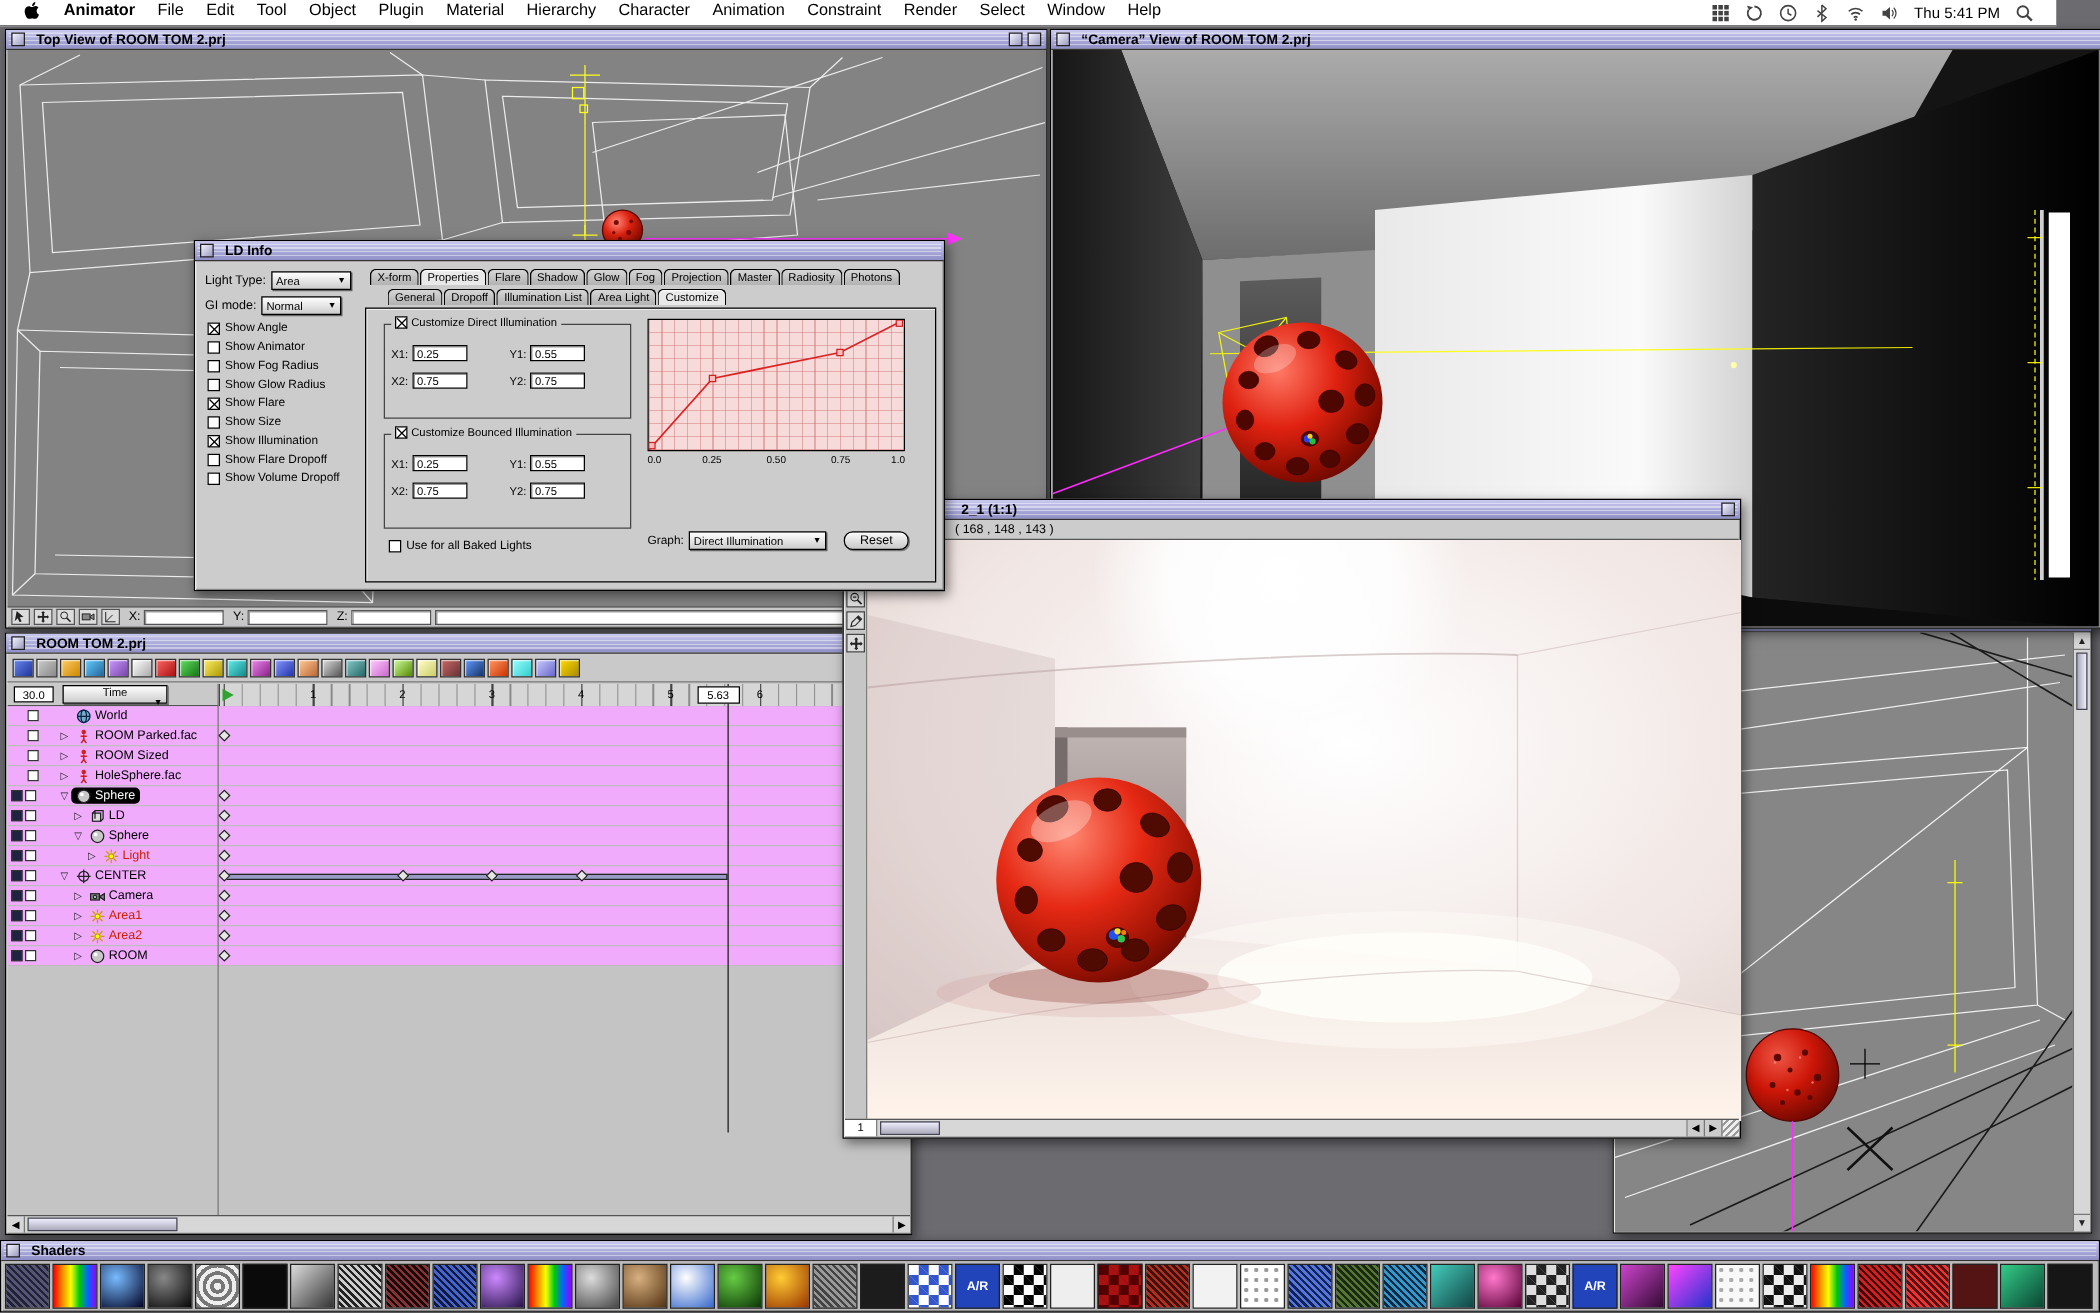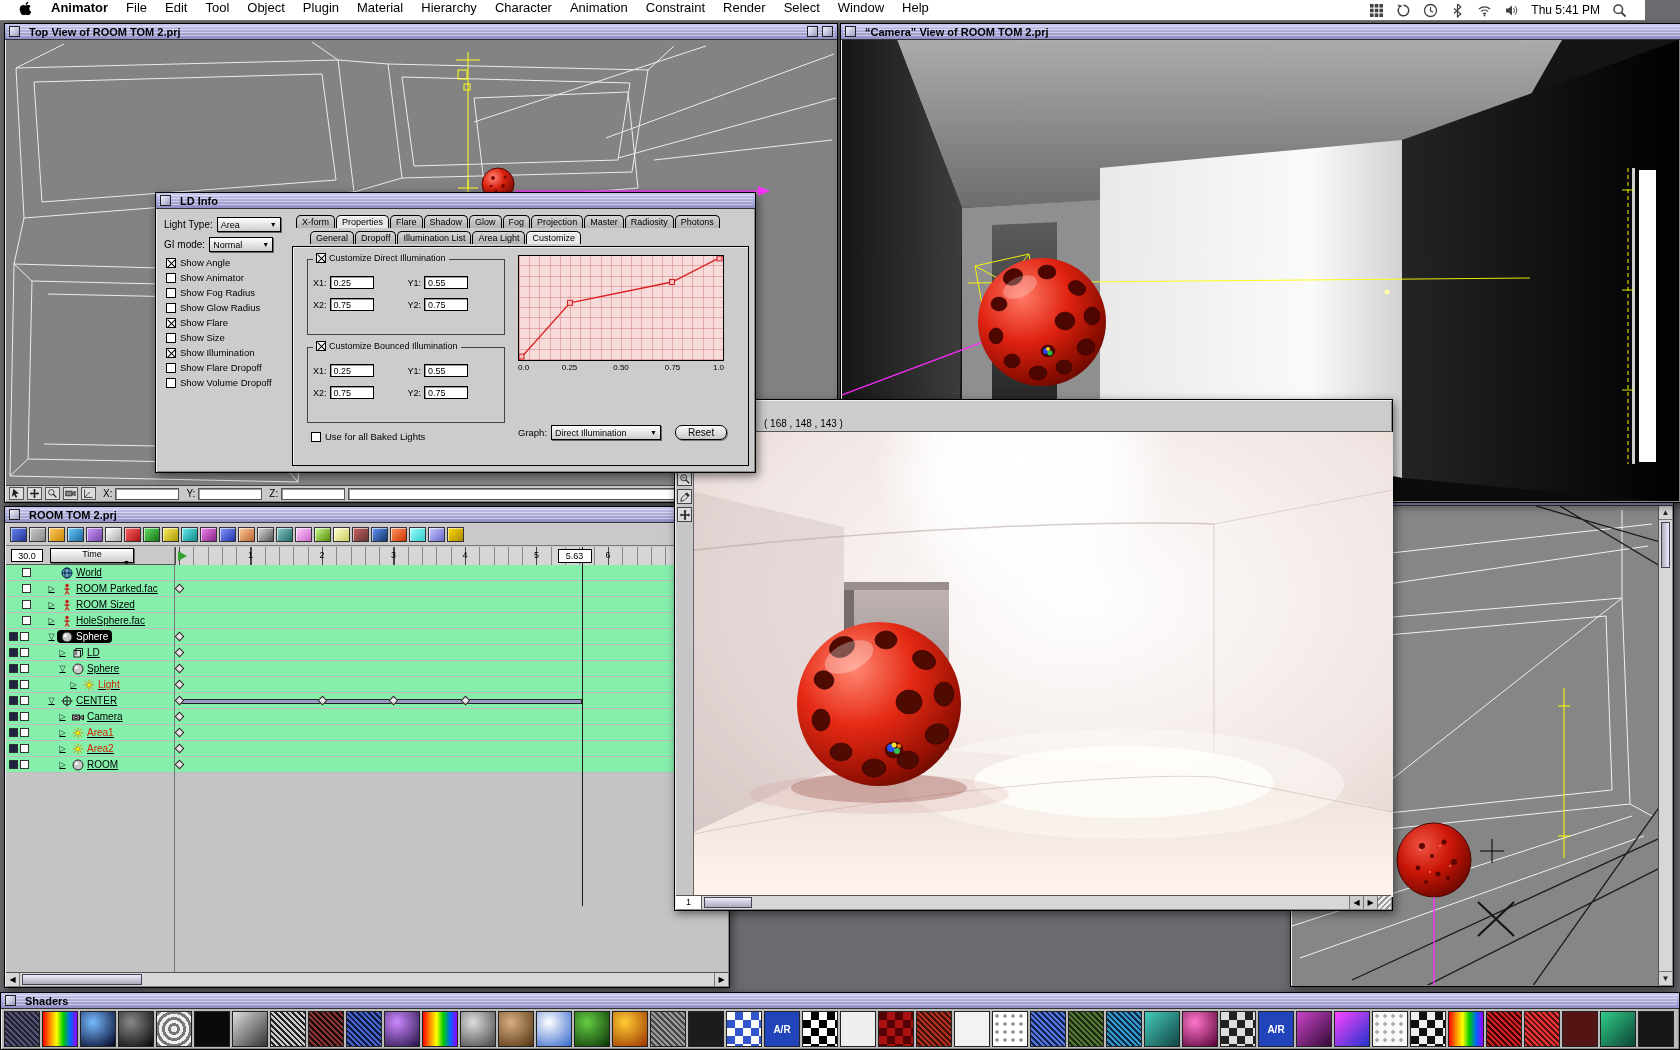--- a/index.html
+++ b/index.html
@@ -55,21 +55,21 @@
 .drop{display:flex;align-items:center;height:15px;border:1px solid #000;background:linear-gradient(#fff,#ccc);font-size:9px;padding:0 3px;box-shadow:1px 1px 0 #666;}
 .drop .arr{margin-left:auto;padding-left:4px;font-size:7px;}
 .tl-mode{position:absolute;left:44px;top:1px;width:84px;flex-direction:column;}
 .ruler{position:absolute;left:169px;right:3px;top:0;height:18px;background:#d6d6d6;border-left:1px solid #444;
  background-image:repeating-linear-gradient(90deg,#444 0 1px,transparent 1px 71.5px),repeating-linear-gradient(90deg,#8a8a8a 0 1px,transparent 1px 14.3px);
  background-position:3px 0,3px 0;}
 .rnum{position:absolute;top:3px;font-size:9px;transform:translateX(-50%);}
 .playhead{position:absolute;left:2px;top:4px;width:0;height:0;border-top:5px solid transparent;border-bottom:5px solid transparent;border-left:9px solid #2fa32f;}
 .markerbox{position:absolute;top:2px;width:34px;height:14px;background:#fff;border:1px solid #000;font-size:9px;text-align:center;line-height:13px;z-index:6;}
 .tl-cursor{position:absolute;top:0;bottom:66px;width:1px;background:#1a1a1a;z-index:5;}
-.tl-tracks{position:absolute;top:18px;left:0;right:17px;background:#86efac;text-decoration:underline;}
+.tl-tracks{position:absolute;top:18px;left:0;right:17px;background:#f0abfc;}
 .tl-sep{position:absolute;left:168px;top:0;bottom:0;width:1px;background:#777;z-index:2;}
 .trow{position:relative;height:16px;display:flex;align-items:center;border-bottom:1px solid #bdbdbd;font-size:10px;}
 .tgut{width:38px;flex:none;display:flex;gap:2px;padding-left:3px;align-items:center;}
 .tgl{width:9px;height:9px;border:1px solid #333;background:#fff;flex:none;}
 .tgl.dark{background:#1e2440;}
 .tgl.solo{margin-left:13px;}
 .tarrow{width:11px;font-size:8px;color:#222;flex:none;text-align:center;}
 .tnamewrap{display:flex;align-items:center;gap:3px;padding:0 4px;height:13px;border-radius:4px;}
 .tnamewrap.sel{background:#000;}
 .tnamewrap.sel .tlabel{color:#fff;}
@@ -748,20 +748,25 @@
     <div class="tl-cursor" style="left: 575.545px;"></div>
   </div>
   <div class="tl-hscroll">
     <span class="harrow">◀</span>
     <span class="hthumb"></span>
     <span class="harrow right">▶</span>
   </div>
 </div>
 
 <div class="window" id="win-render">
+  <div class="titlebar">
+    <span class="ttl">2_1 (1:1)</span>
+    <span class="tfill"></span>
+    <span class="tbox"></span>
+  </div>
   <div class="rw-readout">
     <span>( 168 , 148 , 143 )</span>
   </div>
   <div class="rw-tools">
     <span class="rtool">
         <svg viewBox="0 0 14 14" width="12" height="12">
           <circle cx="5.5" cy="5.5" r="3.5" fill="none" stroke="#222"></circle>
           <path d="M4 5.5h3M5.5 4v3" stroke="#222"></path>
           <line x1="8" y1="8" x2="12" y2="12" stroke="#222" stroke-width="1.5"></line>
         </svg>

